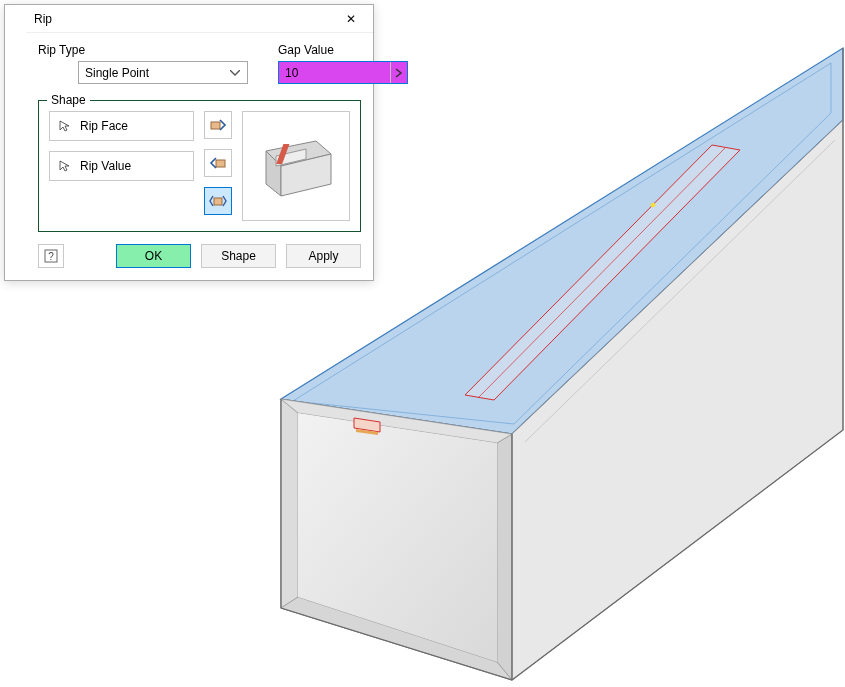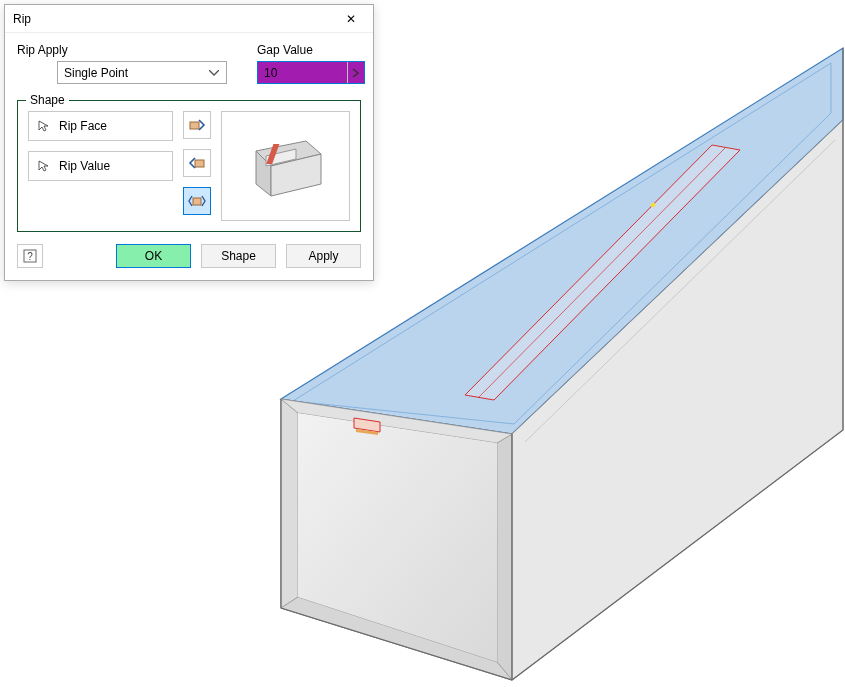--- a/index.html
+++ b/index.html
@@ -21,20 +21,21 @@
   .viewport svg { display: block; }
 
   
   .dialog {
     position: absolute;
     left: 4px; top: 4px;
     width: 370px;
     background: #fff;
     border: 1px solid #aaa;
     box-shadow: 0 2px 10px rgba(0,0,0,0.15);
+    padding-left: 21px;
   }
   .titlebar {
     height: 28px;
     display: flex;
     align-items: center;
     padding: 0 2px 0 8px;
     border-bottom: 1px solid #eee;
   }
   .titlebar .title { flex: 1; font-size: 12px; }
   .titlebar .close {
@@ -62,23 +63,23 @@
     position: relative;
     margin-left: 40px;
   }
   .select .sel-text { flex: 1; }
   .select .sel-btn {
     width: 16px; height: 100%;
     display: flex; align-items: center; justify-content: center;
   }
 
   .input-combo {
-    width: 108px; height: 23px;
+    width: 130px; height: 23px;
     border: 1px solid #0078d7;
-    background: #a21caf;
+    background: #d946ef;
     display: flex; align-items: center;
   }
   .input-combo input {
     border: none; outline: none;
     width: 100%; height: 100%;
     padding: 0 4px 0 6px;
     font: inherit;
     background: transparent;
   }
   .input-combo .arrow {
@@ -207,21 +208,21 @@
 <div class="dialog">
   <div class="titlebar">
     <span class="title">Rip</span>
     <div class="close">
       <span>✕</span>
     </div>
   </div>
   <div class="body">
     <div class="row1">
       <div class="col">
-        <span class="label">Rip Apply</span>
+        <span class="label">Rip Type</span>
         <div class="select">
           <span class="sel-text">Single Point</span>
           <span class="sel-btn">
             <svg width="10" height="6" viewBox="0 0 10 6">
                 <path d="M0 0 L5 5 L10 0" fill="none" stroke="#555" stroke-width="1.3"></path>
               </svg>
           </span>
         </div>
       </div>
       <div class="col">

